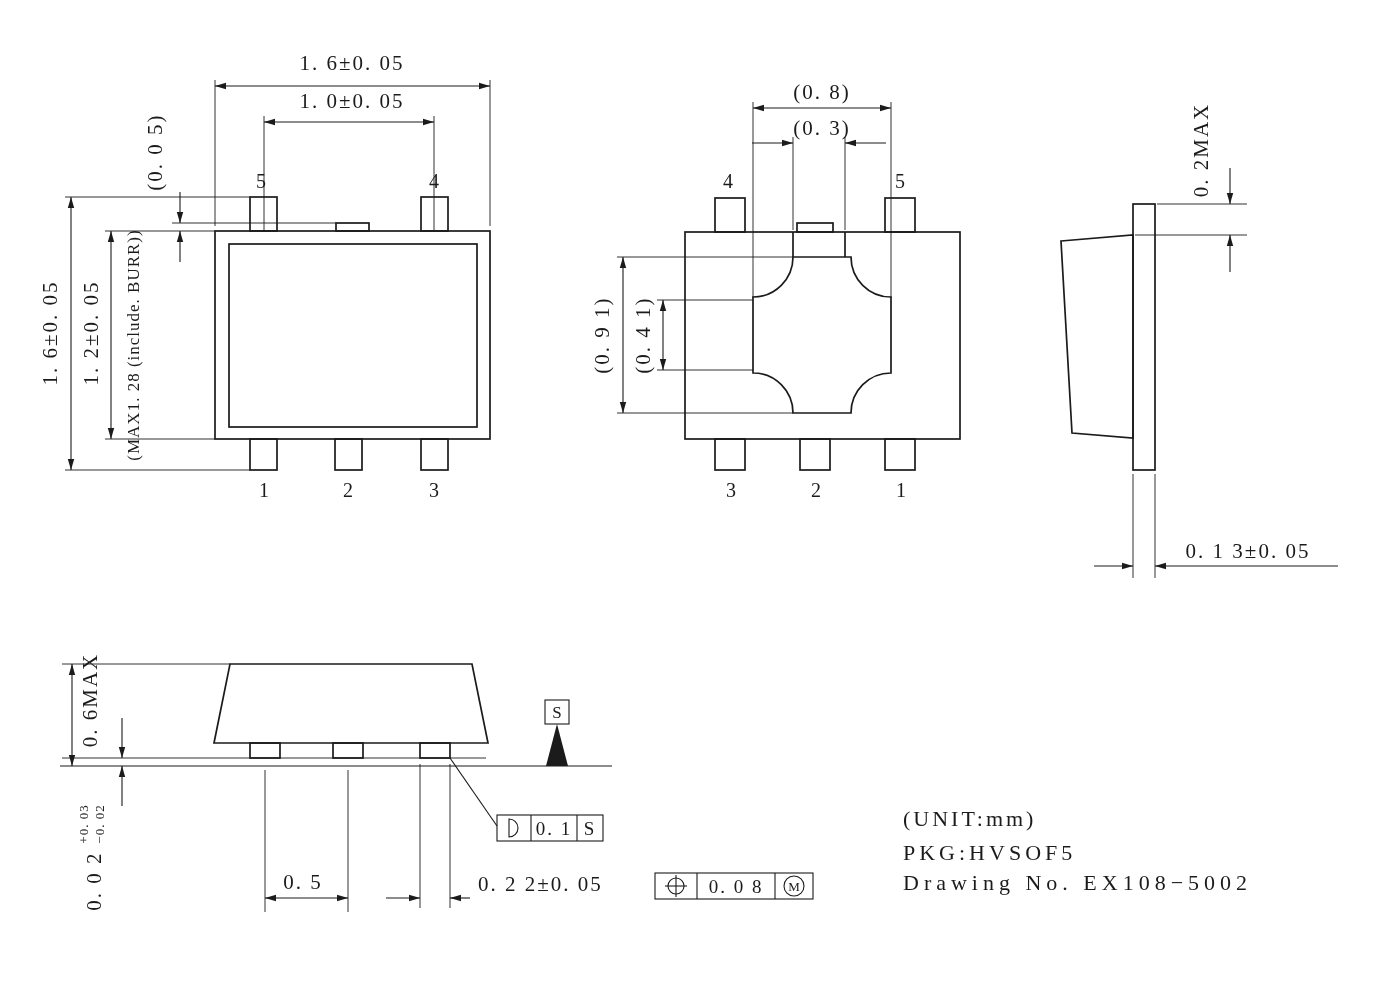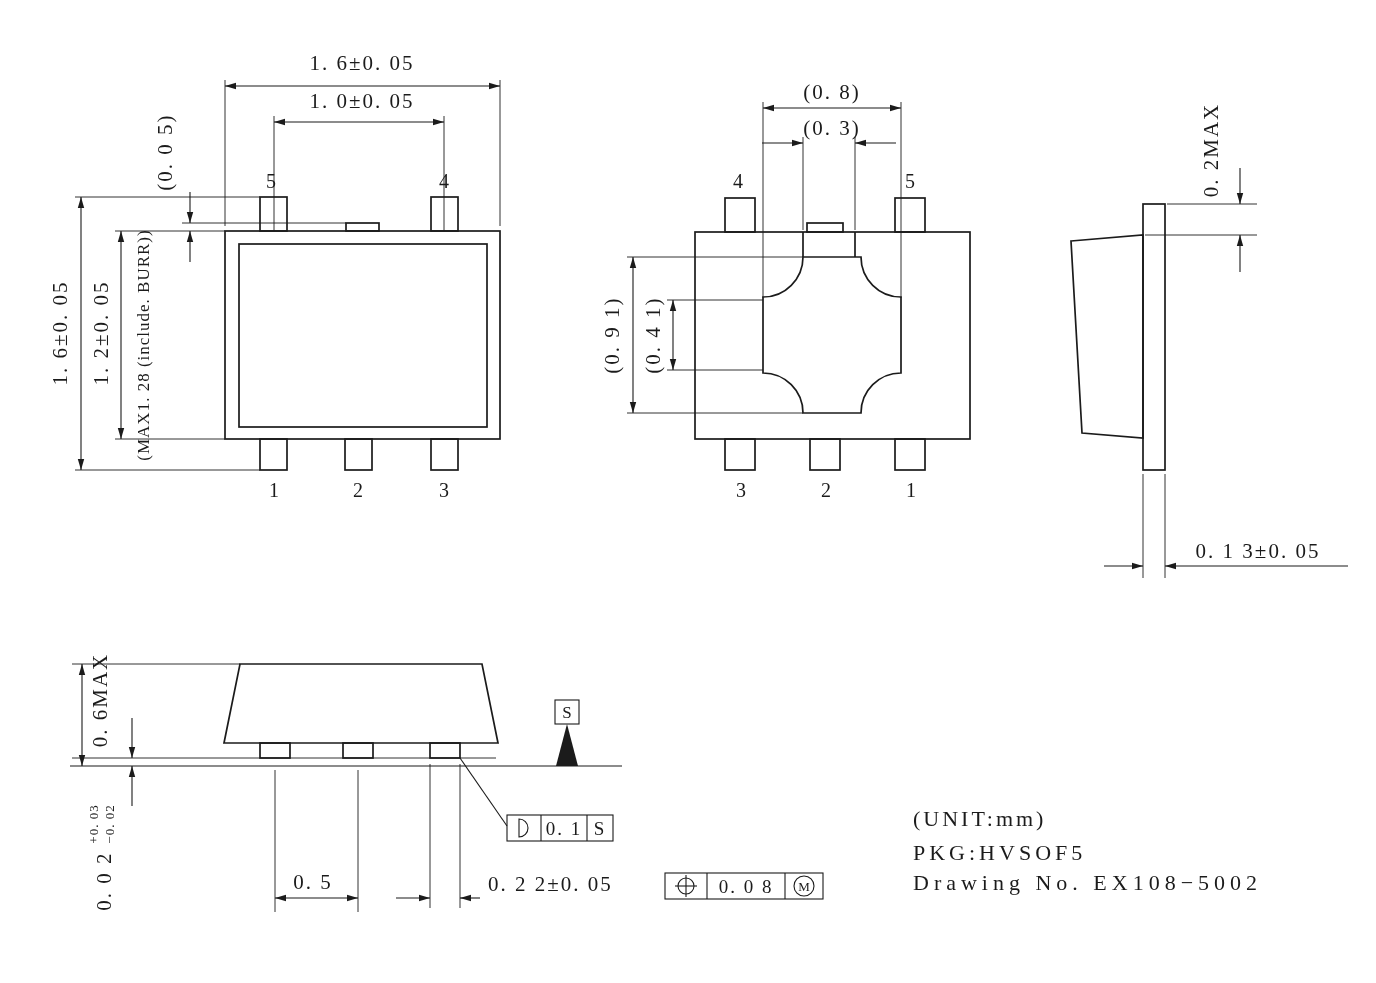--- a/index.html
+++ b/index.html
@@ -1,16 +1,16 @@
 <!DOCTYPE html>
 <html><head>
 <meta charset="utf-8">
 <style>
   html,body{margin:0;padding:0;background:#ffffff;}
-  .sheet{position:relative;width:1113px;height:983px;background:#ffffff;font-family:"Liberation Serif",serif;padding-left:10px;}
+  .sheet{position:relative;width:1113px;height:983px;background:#ffffff;font-family:"Liberation Serif",serif;}
   svg{display:block;}
   svg text{fill:#1b1b1b;font-family:"Liberation Serif",serif;}
   .dim{font-size:21px;letter-spacing:2px;}
   .dims{font-size:17px;letter-spacing:1px;}
   .tol{font-size:13px;letter-spacing:1px;}
   .pin{font-size:20px;}
   .fcf{font-size:19px;letter-spacing:2px;}
   .datum{font-size:17px;}
   .mmc{font-size:13px;}
   .note{font-size:22px;letter-spacing:3px;}

